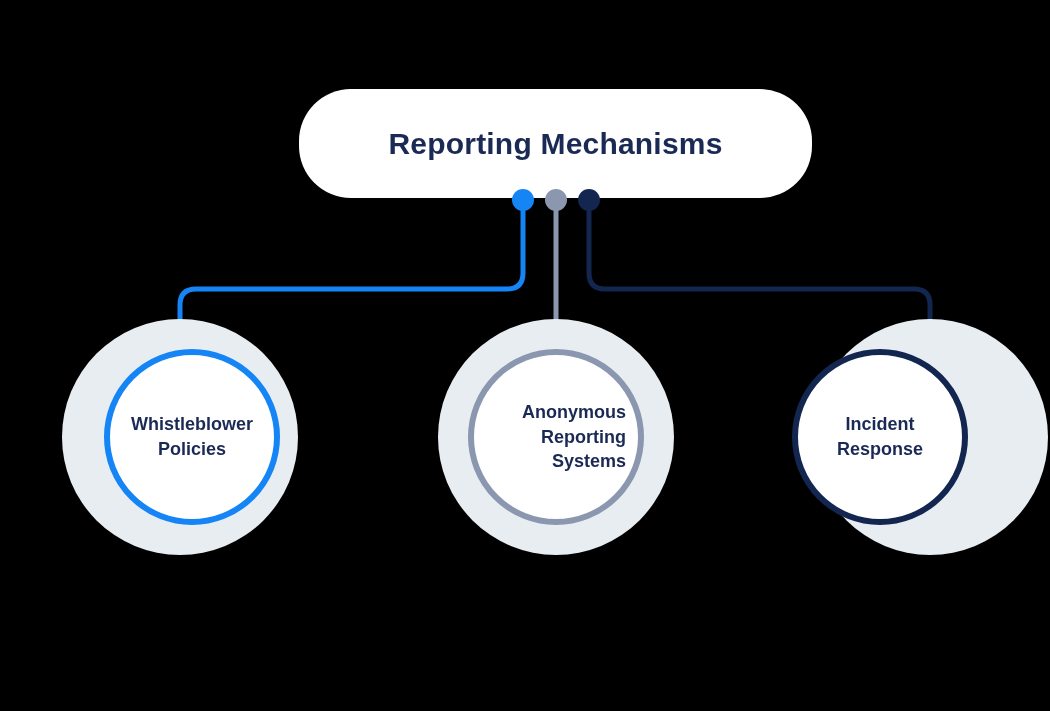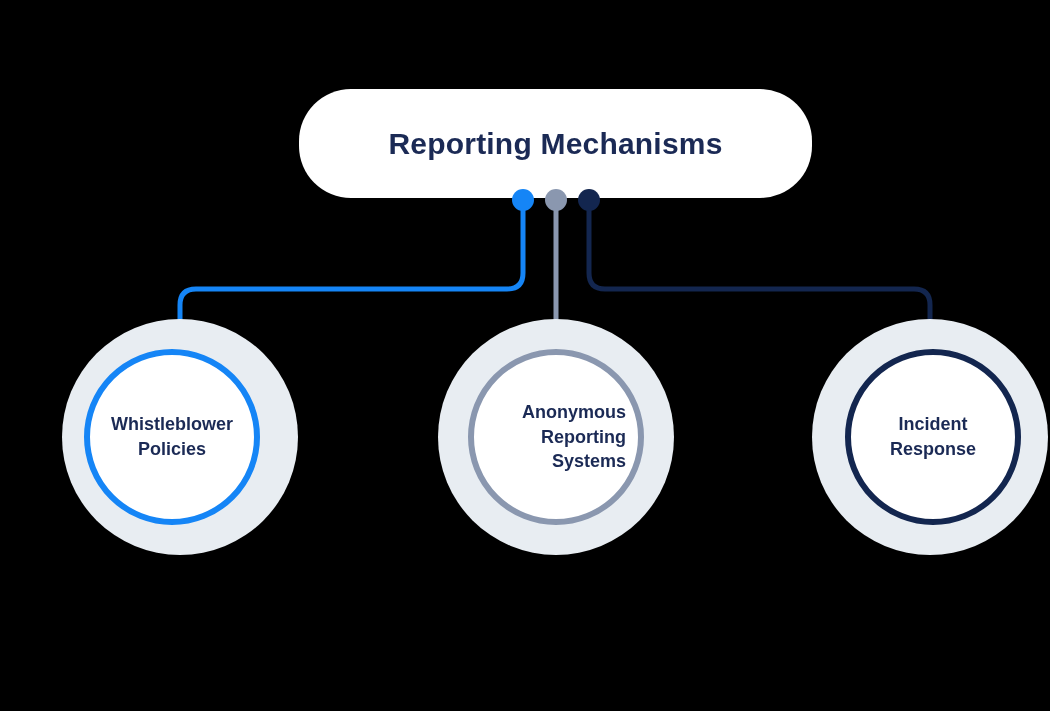--- a/index.html
+++ b/index.html
@@ -85,23 +85,23 @@
     width: 164px;
     height: 164px;
     border-radius: 50%;
     background: var(--node-fill, #fff);
     border: 6px solid;
     display: flex;
     align-items: center;
     justify-content: center;
     text-align: center;
   }
-  .branch-0 { left: 84px;  border-color: var(--branch-blue, #1585F6); }
+  .branch-0 { left: 104px;  border-color: var(--branch-blue, #1585F6); }
   .branch-1 { left: 468px; border-color: var(--branch-gray, #8A97AF); text-align: right; }
-  .branch-2 { left: 845px; border-color: var(--branch-navy, #13264F); }
+  .branch-2 { left: 792px; border-color: var(--branch-navy, #13264F); }
 
   .branch-node .label {
     color: var(--text, #1B2A55);
     font-size: 18px;
     font-weight: 700;
     line-height: 1.38;
     max-width: 140px;
   }
 </style>
 </head>

